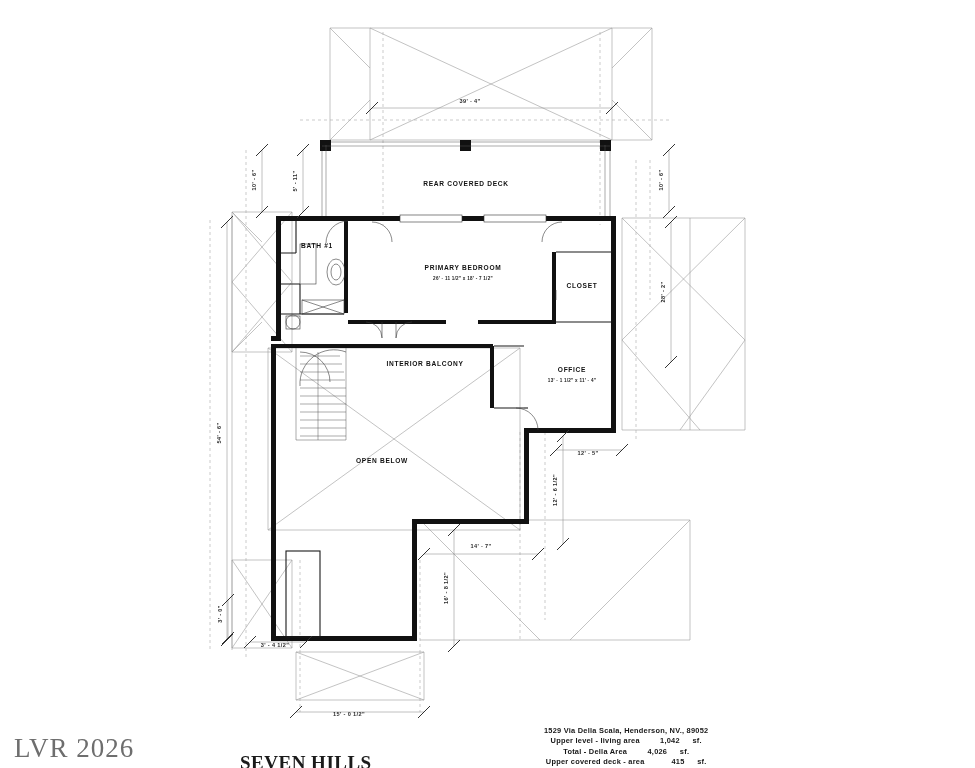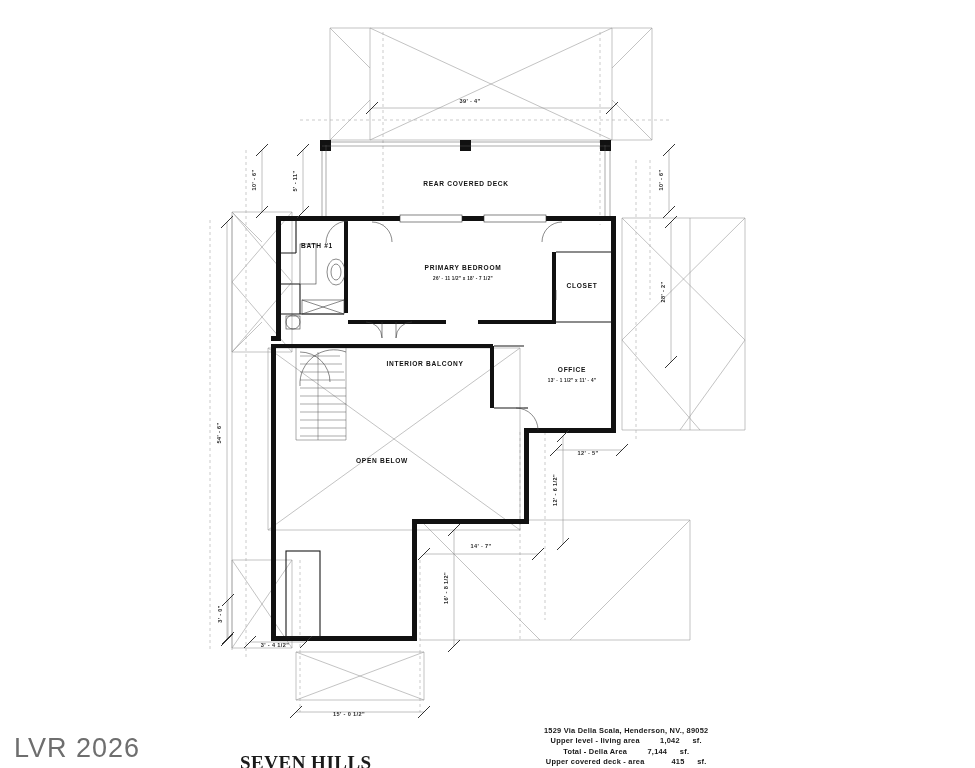--- a/index.html
+++ b/index.html
@@ -26,21 +26,21 @@
     width: 975px;
     height: 768px;
   }
   .watermark {
     position: absolute;
     left: 14px;
     top: 733px;
     font-size: 27px;
     letter-spacing: 1px;
     color: #6e6e6e;
-    font-family: Liberation Sans, sans-serif;
+    font-family: Liberation Serif, serif;
     font-weight: 400;
     white-space: nowrap;
   }
   .brand-title {
     position: absolute;
     left: 240px;
     top: 752px;
     font-size: 19px;
     font-weight: bold;
     letter-spacing: 0.5px;
@@ -327,21 +327,21 @@
 
   <div class="info-block">
     <div class="info-address">1529 Via Della Scala, Henderson, NV., 89052</div>
     <div class="info-row">
       <span class="lbl">Upper level - living area</span>
       <span class="val">1,042</span>
       <span class="unit">sf.</span>
     </div>
     <div class="info-row">
       <span class="lbl">Total - Della Area</span>
-      <span class="val">7,144</span>
+      <span class="val">4,026</span>
       <span class="unit">sf.</span>
     </div>
     <div class="info-row">
       <span class="lbl">Upper covered deck - area</span>
       <span class="val">415</span>
       <span class="unit">sf.</span>
     </div>
   </div>
 
 </div>

